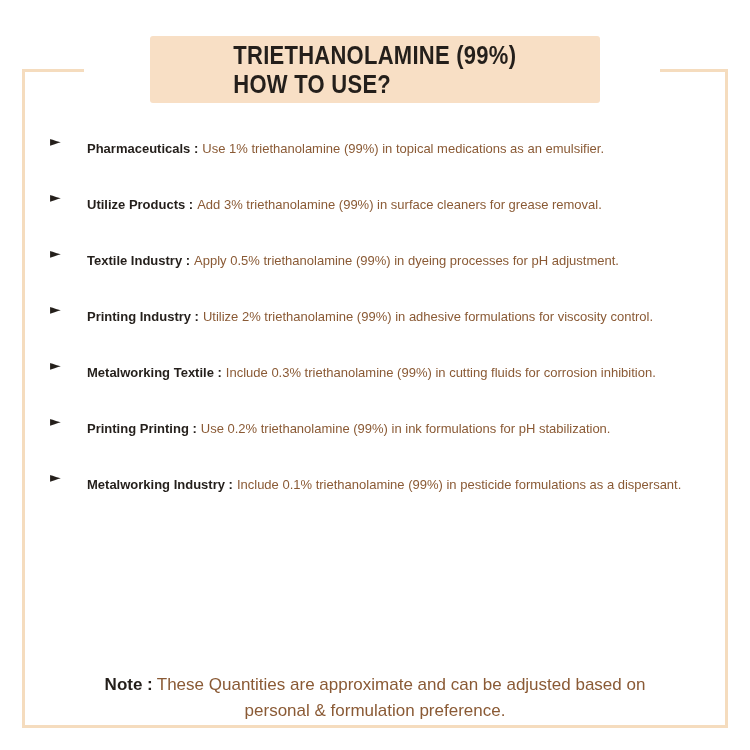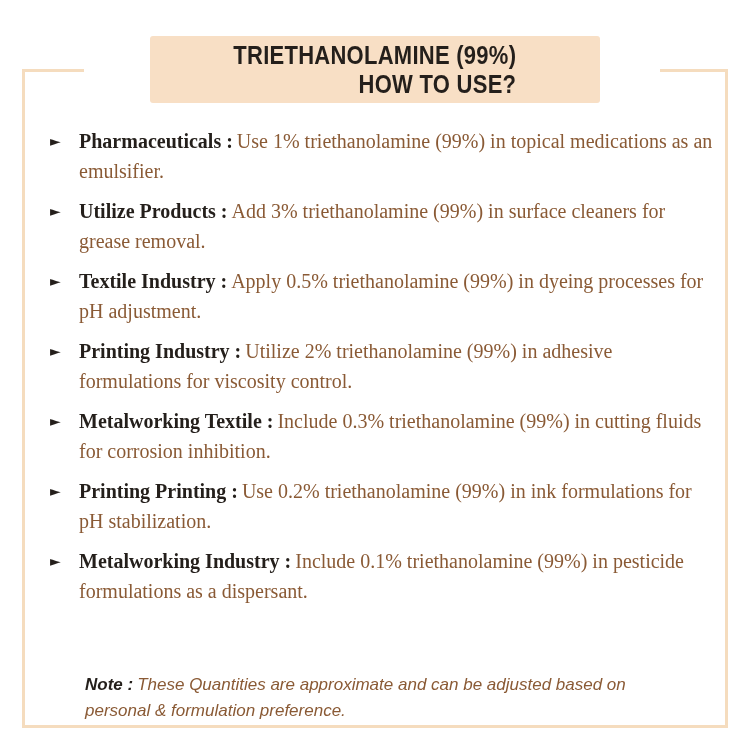--- a/index.html
+++ b/index.html
@@ -20,21 +20,21 @@
   .frame-top-r   { left: 660px; top: 69px;  width: 68px;  height: 3px; }
 
   
   .header-box {
     position: absolute;
     left: 150px; top: 36px;
     width: 450px; height: 67px;
     background: var(--peach, #f8dfc5);
     border-radius: 3px;
     display: flex; align-items: center; justify-content: center;
-    text-align: right;
+    text-align: left;
   }
   .title-inner {
     transform: scaleX(0.88);
     transform-origin: 50% 50%;
     font-weight: 700;
     font-size: 25px;
     line-height: 29px;
     letter-spacing: 0.3px;
     color: var(--dark, #1f1b18);
     white-space: nowrap;
@@ -54,41 +54,39 @@
   .bullet {
     flex: 0 0 auto;
     width: 17px;
     margin-right: 12px;
     font-family: "DejaVu Sans", sans-serif;
     font-size: 14px;
     line-height: 30px;
     color: var(--dark, #1f1b18);
   }
   .item-text {
-    margin: 0;
-    font-size: 20px;
+    margin: 8px;
+    font-size: 13px;
     line-height: 30px;
     color: var(--brown, #8a5a35);
-    font-family: Liberation Serif, serif;
   }
   .item-text strong {
     color: var(--dark, #272220);
     font-weight: 700;
     margin-right: 4px;
   }
 
   
   .note {
     position: absolute;
     left: 85px; right: 85px; top: 672px;
-    text-align: left;
+    text-align: center;
     font-size: 17px;
     line-height: 26px;
     color: var(--brown, #8a5a35);
-    font-style: italic;
   }
   .note strong {
     color: var(--dark, #272220);
     font-weight: 700;
     margin-right: 4px;
   }
 </style>
 </head>
 <body>
 

